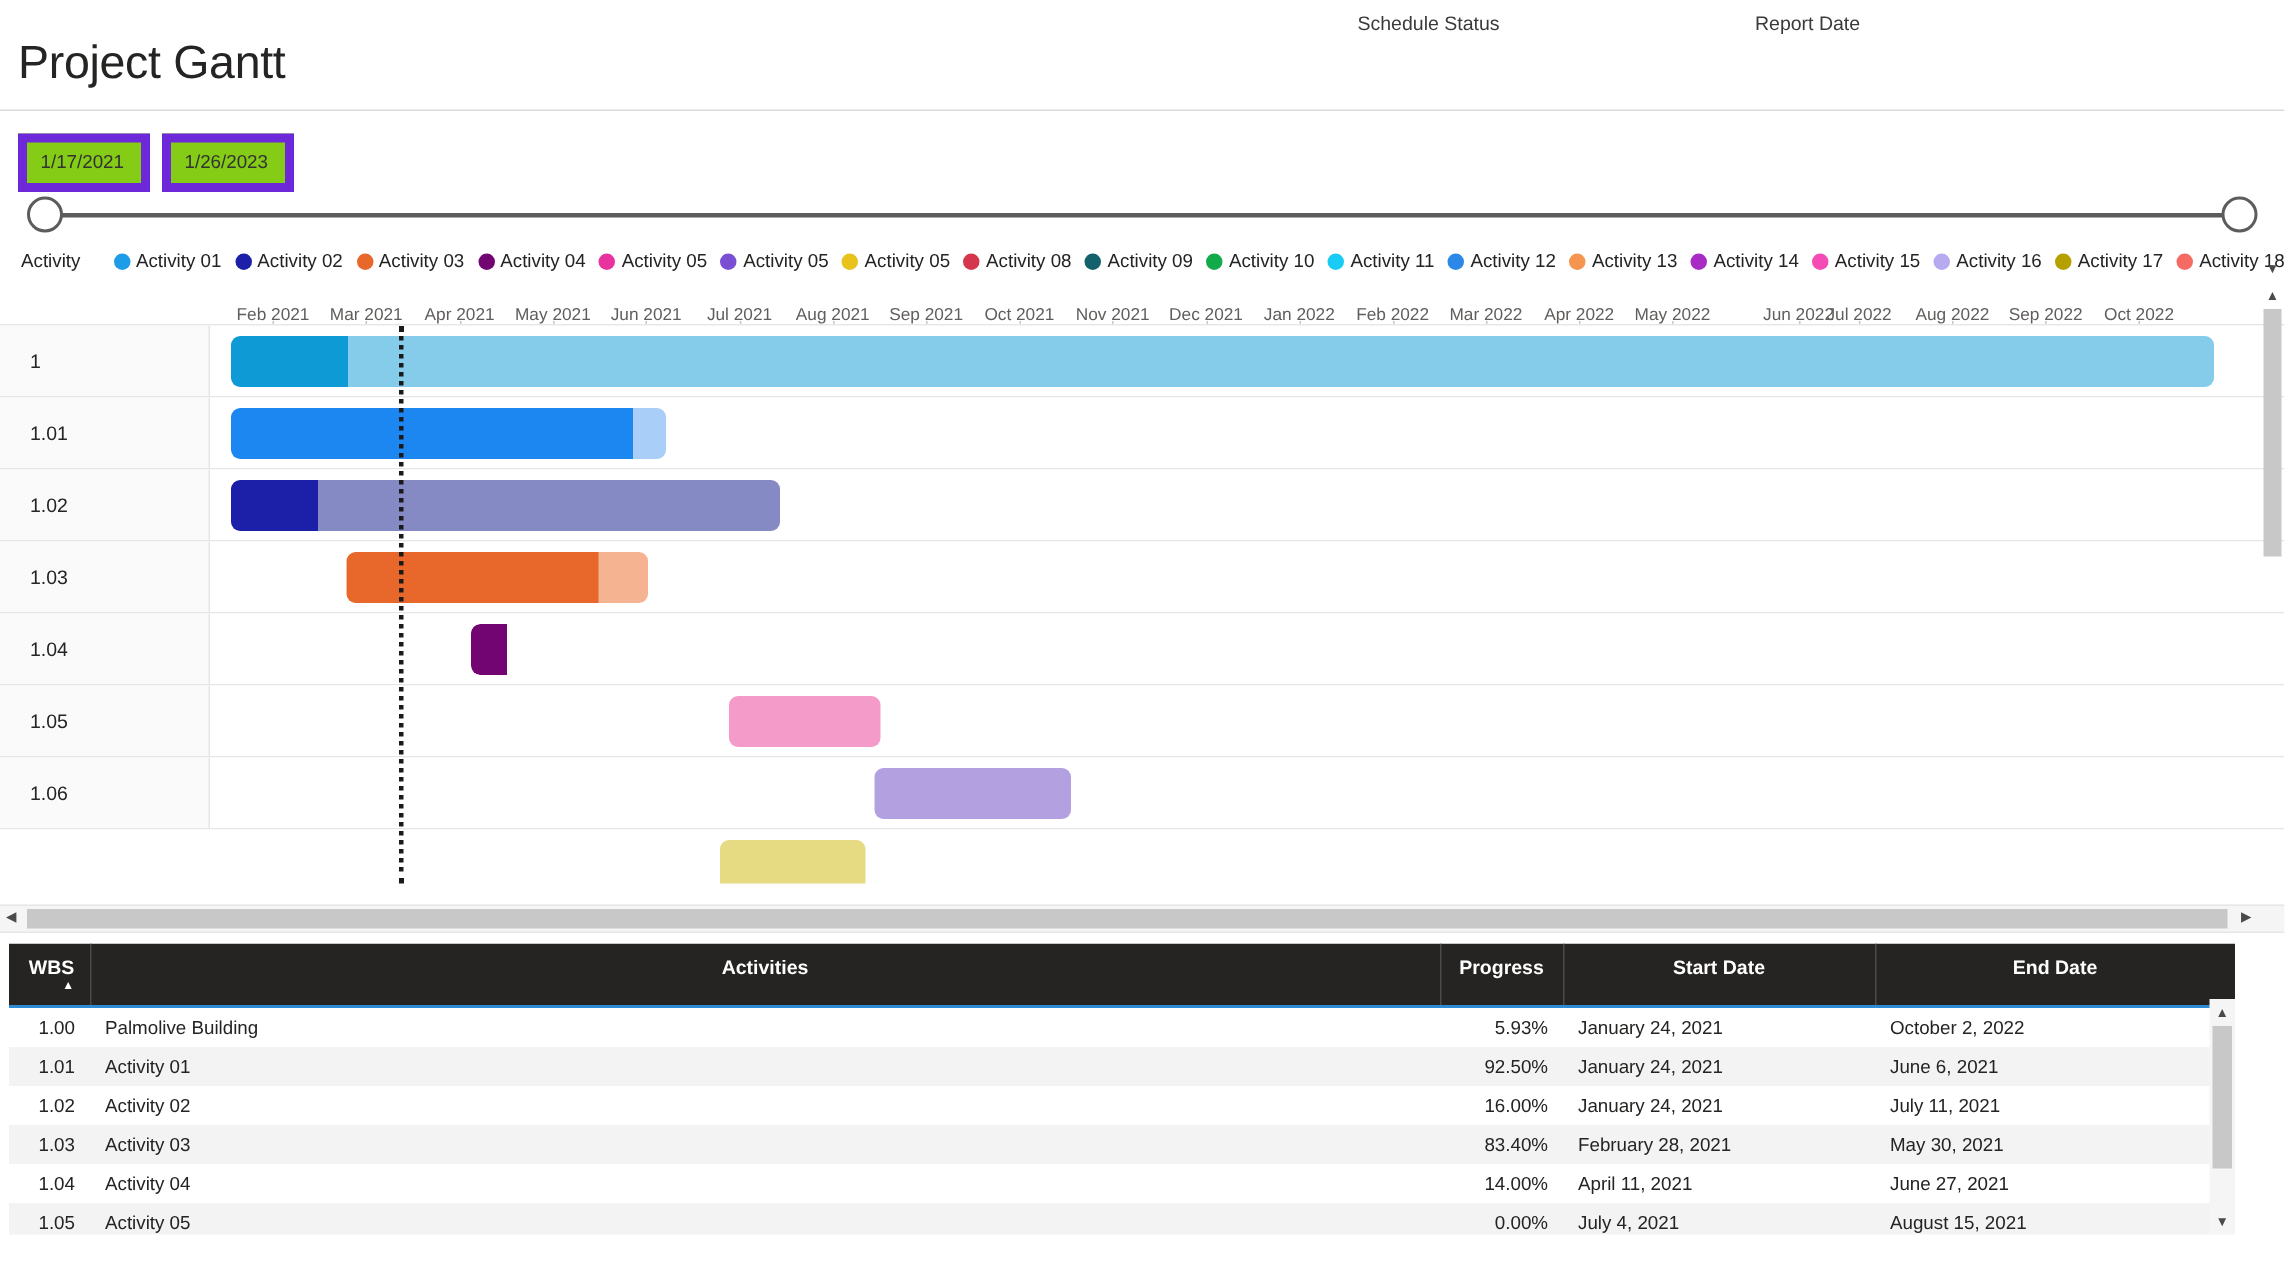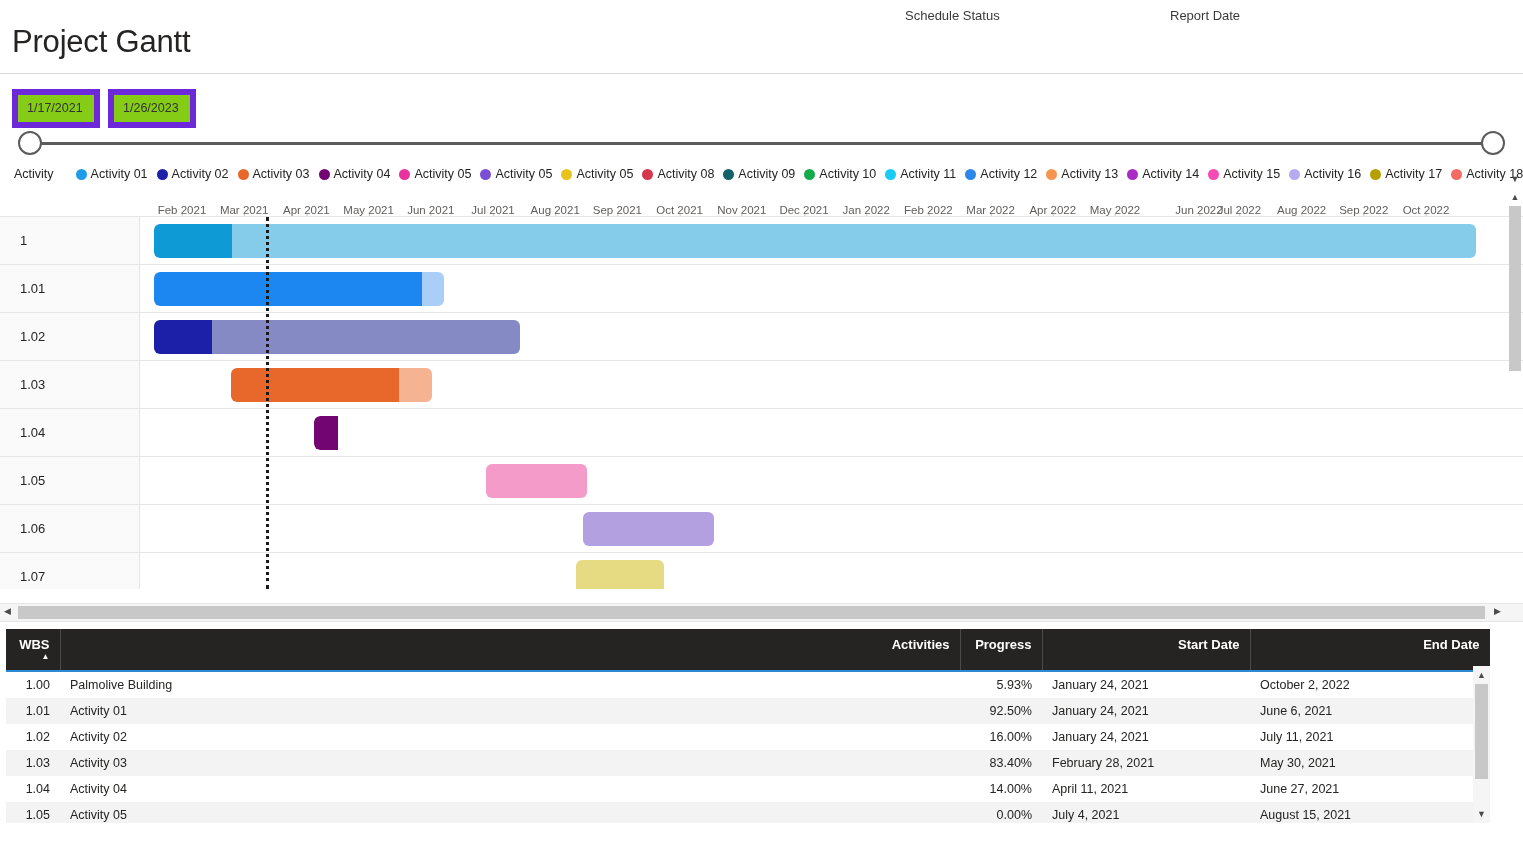--- a/index.html
+++ b/index.html
@@ -233,21 +233,21 @@
     border-collapse: collapse;
     width: 1484px;
     table-layout: fixed;
     font-size: 12.5px;
   }
   table.grid thead th {
     background: #252423;
     color: #ffffff;
     font-weight: bold;
     font-size: 13px;
-    text-align: right;
+    text-align: center;
     padding: 8px 10px 10px 10px;
     height: 34px;
     vertical-align: top;
     border-right: 1px solid #4a4a4a;
     border-bottom: 2px solid #2c8bd4;
   }
   table.grid thead th.num { text-align: right; }
   .sort-caret {
     display: block;
     font-size: 8px;
@@ -460,21 +460,20 @@
           <div class="bar" style="left: 25%; width: 7.3%; background: rgb(244, 155, 201);"></div>
         </div>
       </div>
       <div class="grow">
         <div class="grow-label">1.06</div>
         <div class="grow-track">
           <div class="bar" style="left: 32%; width: 9.5%; background: rgb(179, 160, 224);"></div>
         </div>
       </div>
       <div class="grow">
-        <div class="grow-label">1.07</div>
         <div class="grow-track">
           <div class="bar" style="left: 31.5%; width: 6.4%; background: rgb(230, 219, 130);"></div>
         </div>
       </div>
       <div class="today-line" id="today-line" style="left: 266px;"></div>
     </div>
   <div class="vscroll" id="gantt-vscroll">
     <div class="sc-arrow" style="top:2px">▲</div>
     <div class="vthumb" id="gantt-vthumb" style="top: 18px; height: 165px;"></div>
     <div class="sc-arrow" style="bottom:2px">▼</div>

